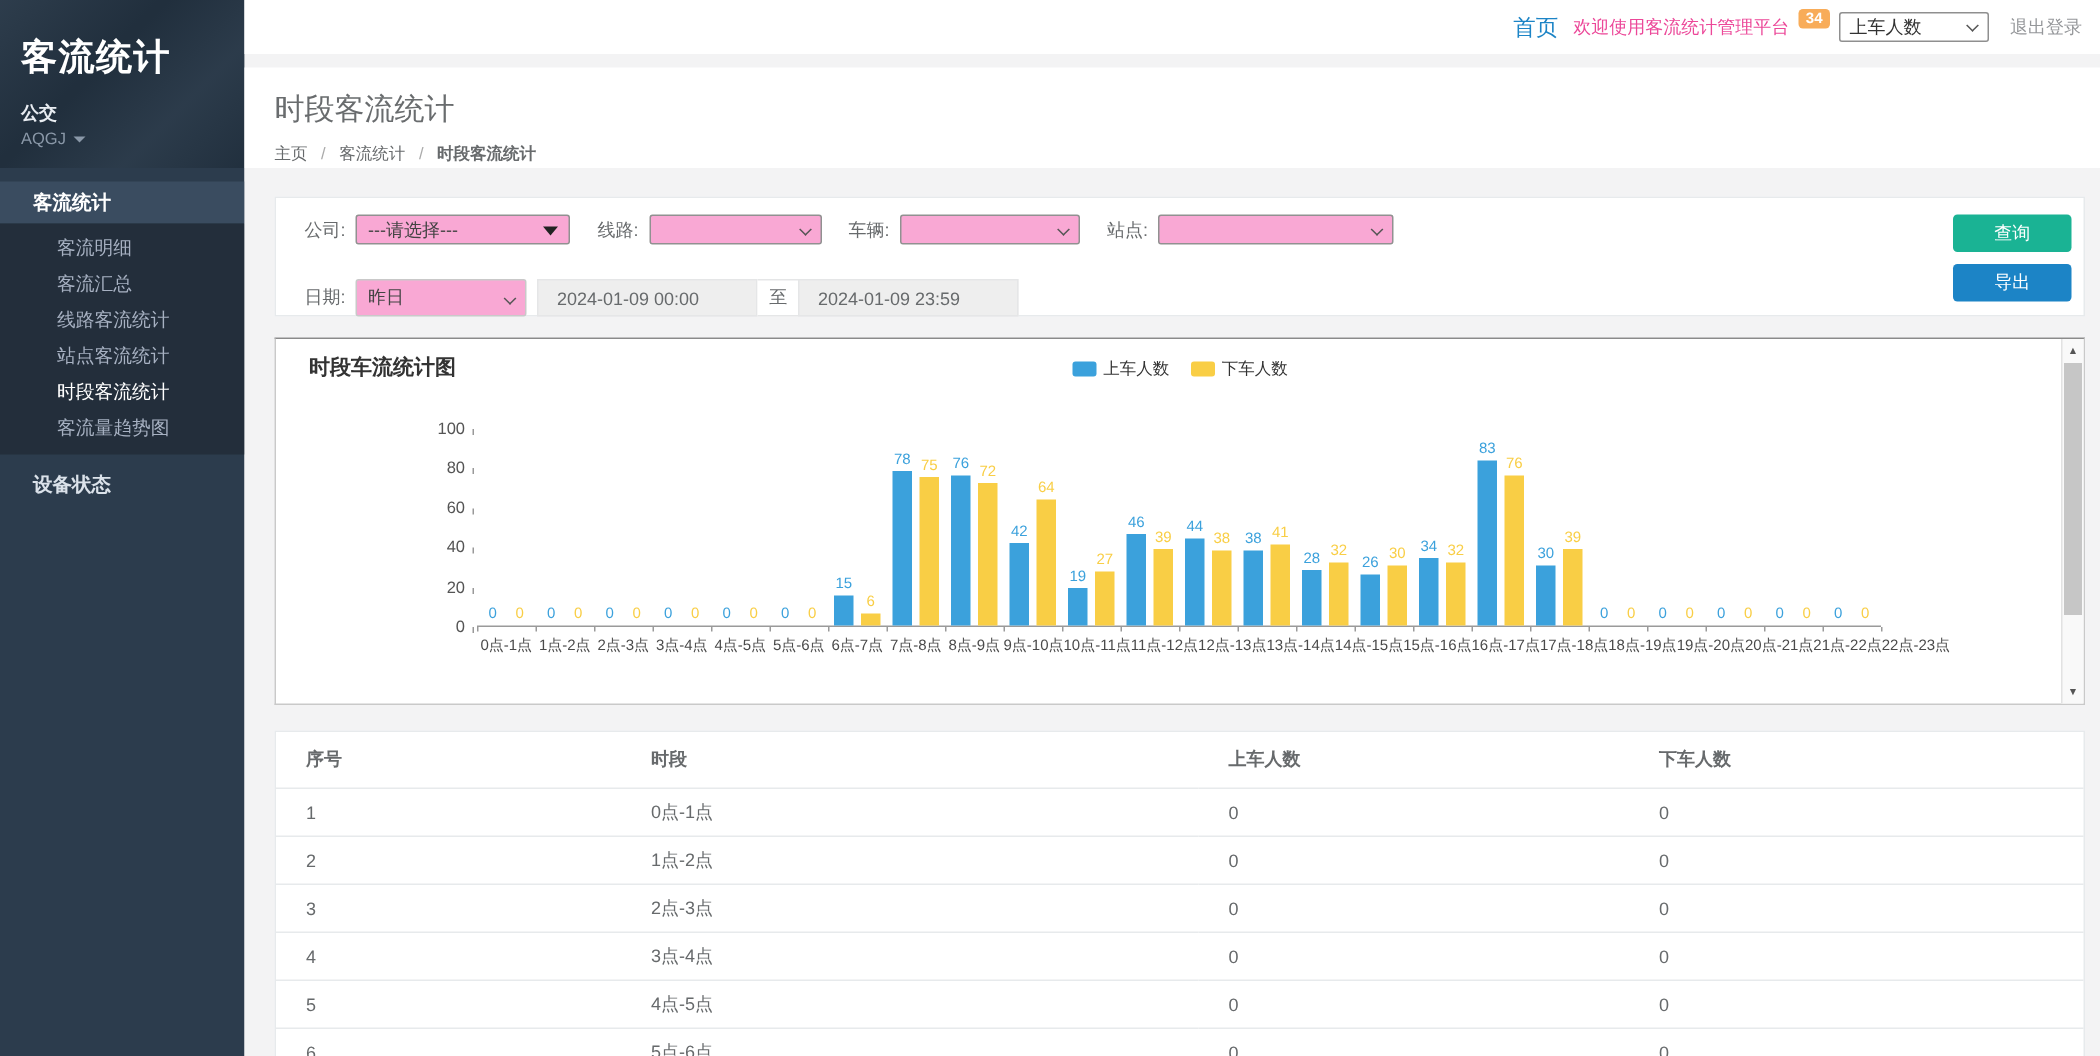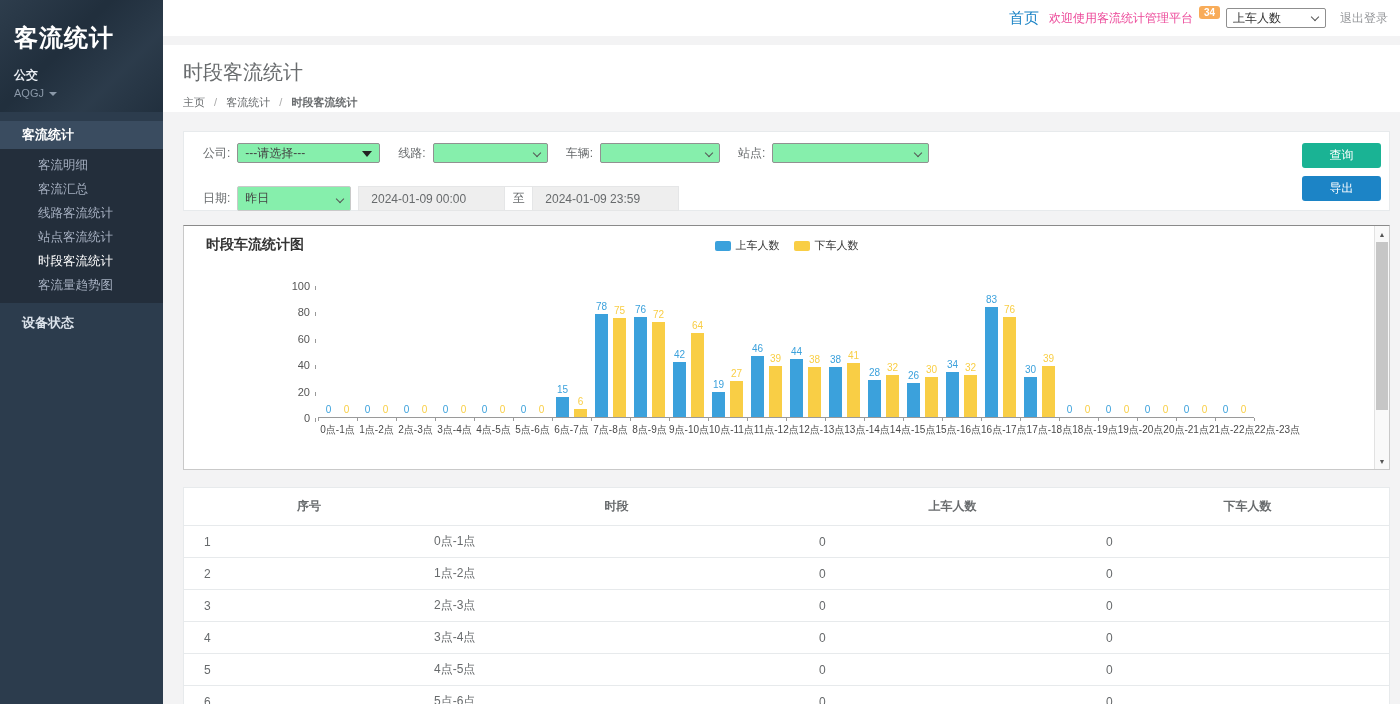--- a/index.html
+++ b/index.html
@@ -49,21 +49,21 @@
   .breadcrumb .crumb { cursor:pointer; }
 
   .content { padding:19px 10px 0 20px; flex:1; min-height:0; }
   .card { background:#ffffff; border:1px solid #e7eaec; }
 
   
   .filter-card { position:relative; padding:11px 0 13px 19px; height:80px; margin-bottom:14px; }
   .filter-row { display:flex; align-items:center; height:20px; }
   .filter-row + .filter-row { margin-top:23px; height:25px; }
   .f-label { font-size:12px; color:#676a6c; margin-right:7px; }
-  .sel { position:relative; border:1px solid #919191; border-radius:2px; background:#86efac; height:20px;
+  .sel { position:relative; border:1px solid #919191; border-radius:2px; background:#f9a8d4; height:20px;
     display:flex; align-items:center; font-size:12px; color:#444; padding:0 20px 0 7px; cursor:pointer; }
   .sel .chev { top:6px; }
   .sel.company { width:143px; margin-right:18px; }
   .sel.company .tri { position:absolute; right:7px; top:7px; width:0; height:0;
     border-left:5px solid transparent; border-right:5px solid transparent; border-top:6px solid #222; }
   .sel.line { width:115px; margin-right:18px; }
   .sel.vehicle { width:120px; margin-right:18px; }
   .sel.station { width:157px; }
   .gap-line { margin-right:28px; }
   .sel.datepreset { width:114px; height:25px; border:1px solid #c9c9c9; margin-right:7px; }
@@ -102,21 +102,21 @@
   .sb-btn { position:absolute; left:0; width:14px; height:14px; display:flex; align-items:center; justify-content:center;
     font-size:7px; color:#555; cursor:pointer; }
   .sb-up { top:1px; }
   .sb-down { bottom:1px; }
   .sb-thumb { position:absolute; left:1px; top:16px; width:12px; height:168px; background:#c6c6c6; cursor:pointer; }
 
   
   .table-card { min-height:220px; }
   table { width:100%; border-collapse:collapse; table-layout:fixed; }
   col.c1 { width:230px; } col.c2 { width:385px; } col.c3 { width:287px; } col.c4 { width:auto; }
-  th { text-align:center; font-size:12px; font-weight:bold; color:#676a6c; padding:10px 0 10px 20px;
+  th { text-align:left; font-size:12px; font-weight:bold; color:#676a6c; padding:10px 0 10px 20px;
     border-bottom:1px solid #e7eaec; }
   td { font-size:12px; color:#676a6c; padding:7px 0 7px 20px; border-bottom:1px solid #e7eaec; }
 </style>
 </head>
 <body>
 
 <div class="app">
 
   <aside class="sidebar">
     <div class="brand">

